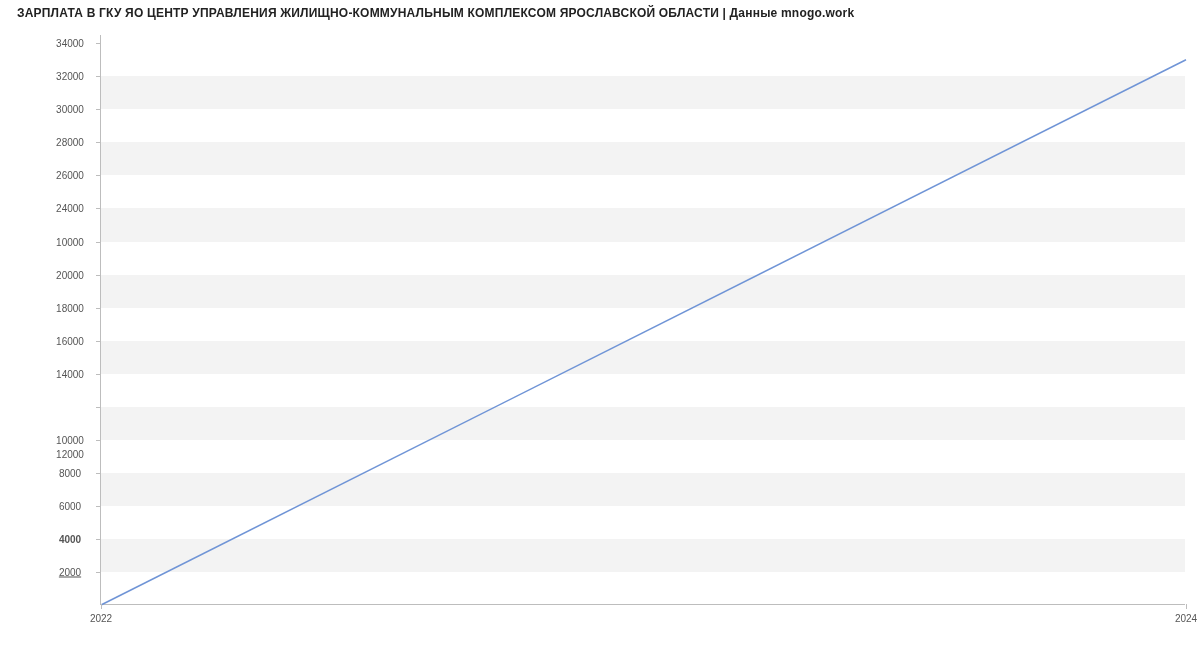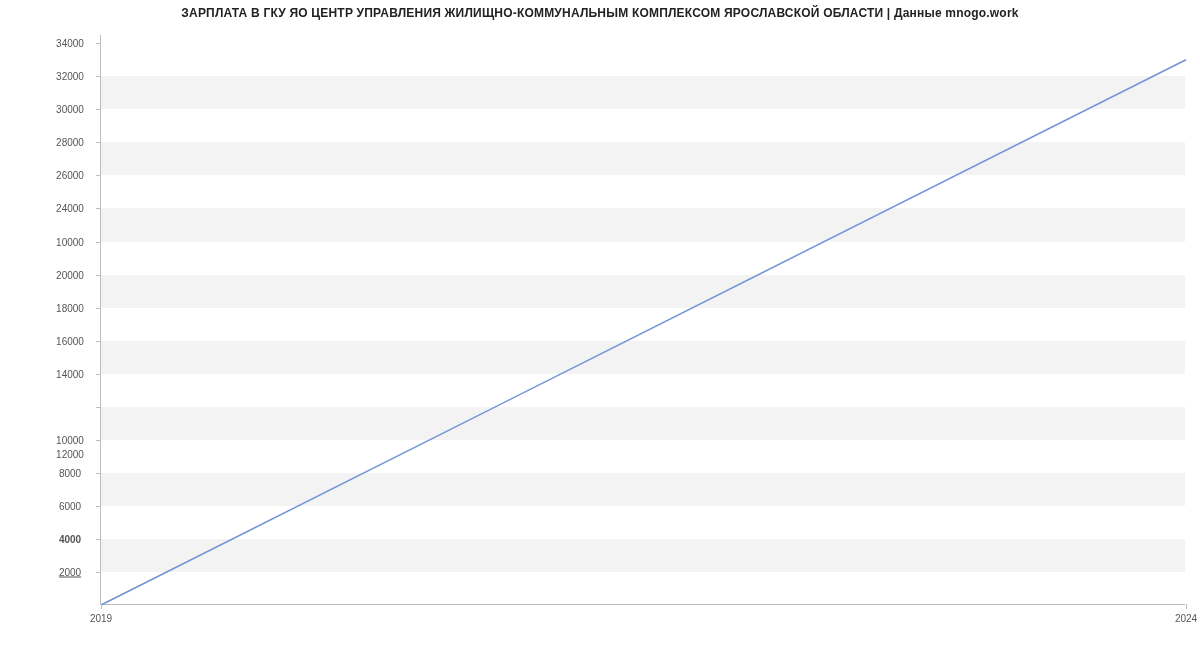--- a/index.html
+++ b/index.html
@@ -15,25 +15,25 @@
   .chart {
     position: relative;
     width: 1200px;
     height: 650px;
   }
   .title {
     position: absolute;
     top: 6px;
     left: 0;
     right: 0;
-    text-align: center;
     font-size: 12px;
     font-weight: bold;
     color: #222;
     letter-spacing: 0.2px;
+    padding-left: 17px;
   }
   .plot {
     position: absolute;
     left: 100px;
     top: 35px;
     width: 1085px;
     height: 570px;
     border-left: 1px solid #bdbdbd;
     border-bottom: 1px solid #bdbdbd;
     box-sizing: border-box;
@@ -138,18 +138,18 @@
       <div class="y-tick" style="top: 140.435px;">26000</div>
       <div class="y-tickmark" style="top: 140.435px;"></div>
       <div class="y-tick" style="top: 107.391px;">28000</div>
       <div class="y-tickmark" style="top: 107.391px;"></div>
       <div class="y-tick" style="top: 74.3478px;">30000</div>
       <div class="y-tickmark" style="top: 74.3478px;"></div>
       <div class="y-tick" style="top: 41.3043px;">32000</div>
       <div class="y-tickmark" style="top: 41.3043px;"></div>
       <div class="y-tick" style="top: 8.26087px;">34000</div>
       <div class="y-tickmark" style="top: 8.26087px;"></div>
-      <div class="x-tick" style="left: 0px;">2019</div>
+      <div class="x-tick" style="left: 0px;">2022</div>
       <div class="x-tickmark" style="left: 0px;"></div>
       <div class="x-tick" style="left: 1085px;">2024</div>
       <div class="x-tickmark" style="left: 1085px;"></div>
     </div>
 </div>
 
 </body></html>

